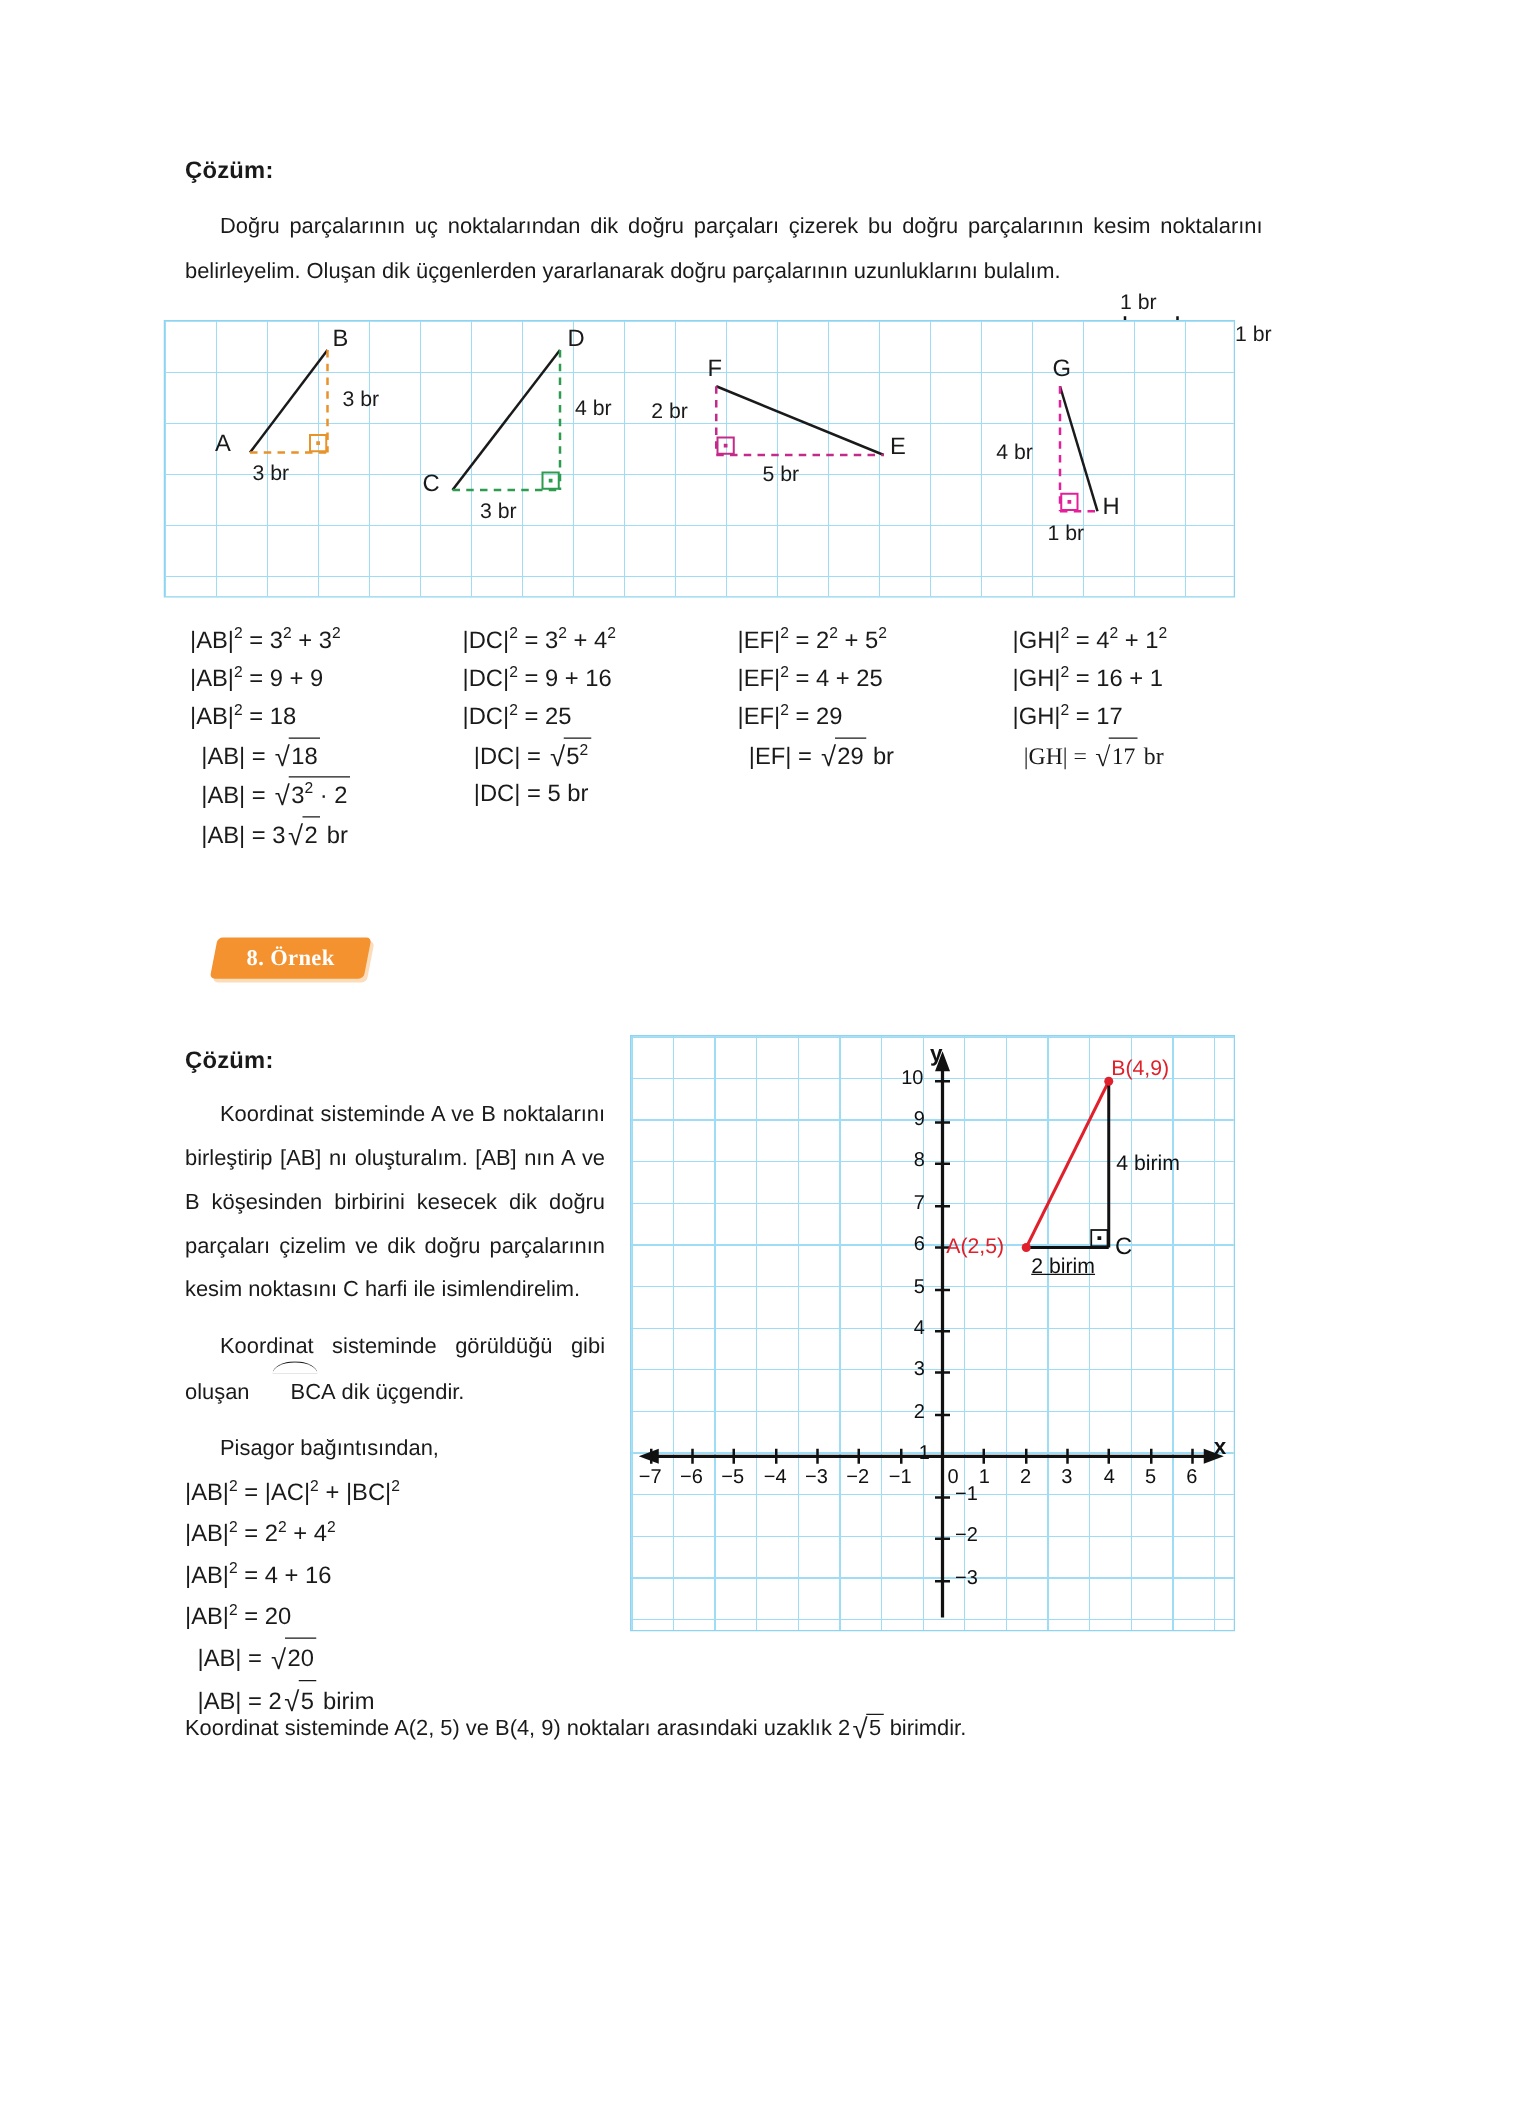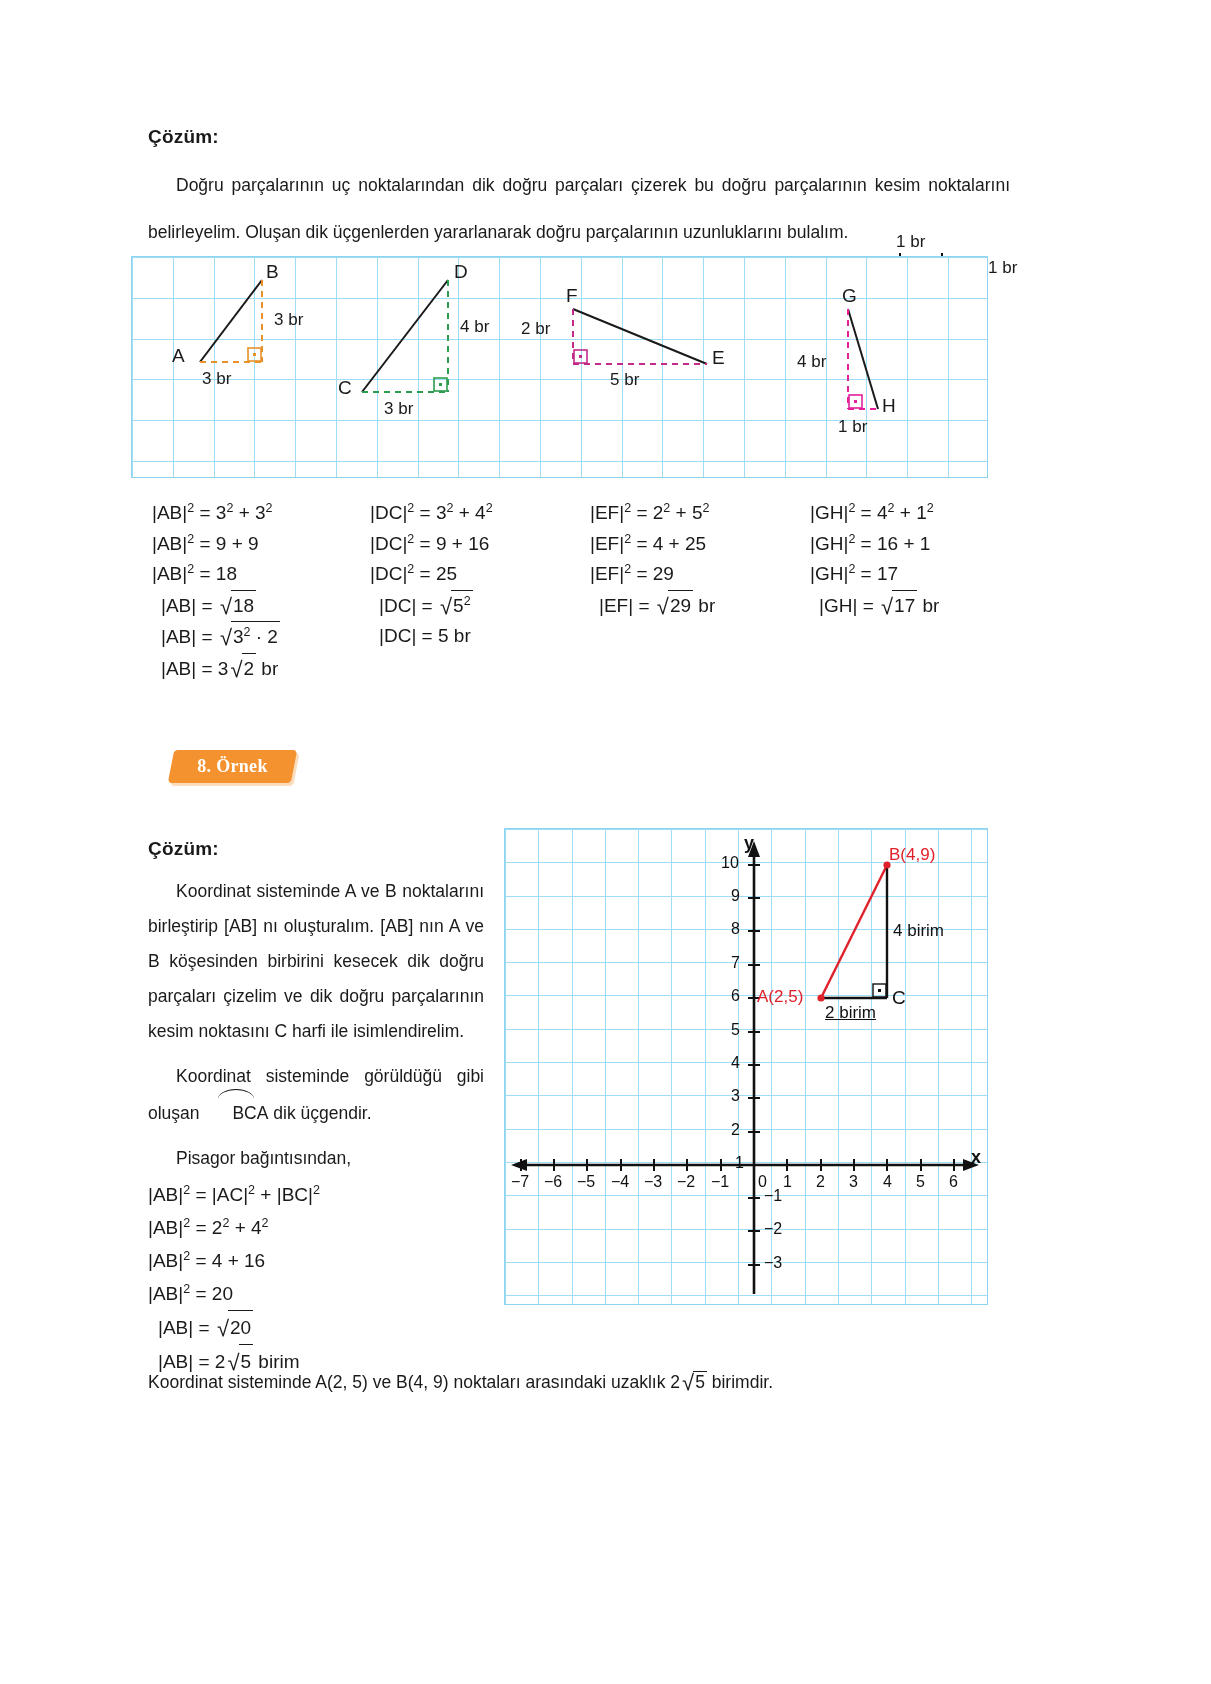--- a/index.html
+++ b/index.html
@@ -11,21 +11,21 @@
     position:relative;
     overflow:hidden;
   }
   .page{position:absolute;left:0;top:0;width:1211px;height:1204px;padding-left:20px;}
 
   
   .h-solution{
     font-size:19px;font-weight:bold;letter-spacing:.2px;
   }
   .para{
-    font-size:17.5px;line-height:47px;text-align:justify;
+    font-size:17.5px;line-height:36px;text-align:justify;
   }
   .indent{ text-indent:28px; }
 
   
   #grid1{
     position:absolute;left:131px;top:256px;width:857px;height:222px;
     border:1px solid #8ed3ef;
     background:
       repeating-linear-gradient(to right,#9fdcf5 0 1px,transparent 1px 40.8px),
       repeating-linear-gradient(to bottom,#9fdcf5 0 1px,transparent 1px 40.8px),
@@ -183,21 +183,21 @@
       <div class="eq">|EF|<sup>2</sup> = 2<sup>2</sup> + 5<sup>2</sup></div>
       <div class="eq">|EF|<sup>2</sup> = 4 + 25</div>
       <div class="eq">|EF|<sup>2</sup> = 29</div>
       <div class="eq" style="padding-left:9px;">|EF| = <span class="rad"><span class="radsym">√</span><span class="radbody">29</span></span> br</div>
     </div>
 
     <div class="eqcol" style="left:658px;">
       <div class="eq">|GH|<sup>2</sup> = 4<sup>2</sup> + 1<sup>2</sup></div>
       <div class="eq">|GH|<sup>2</sup> = 16 + 1</div>
       <div class="eq">|GH|<sup>2</sup> = 17</div>
-      <div class="eq" style="padding-left:9px;">|GH| = <span class="rad"><span class="radsym">√</span><span class="radbody">17</span></span> br</div>
+      <div class="eq" style="padding-left:9px;font-family:Liberation Serif, serif;">|GH| = <span class="rad"><span class="radsym">√</span><span class="radbody">17</span></span> br</div>
     </div>
   </div>
 
   <div id="badge">
     <span class="txt">8. Örnek</span>
   </div>
 
 
   <div style="position:absolute;left:148px;top:838px;">
     <span class="h-solution">Çözüm:</span>

